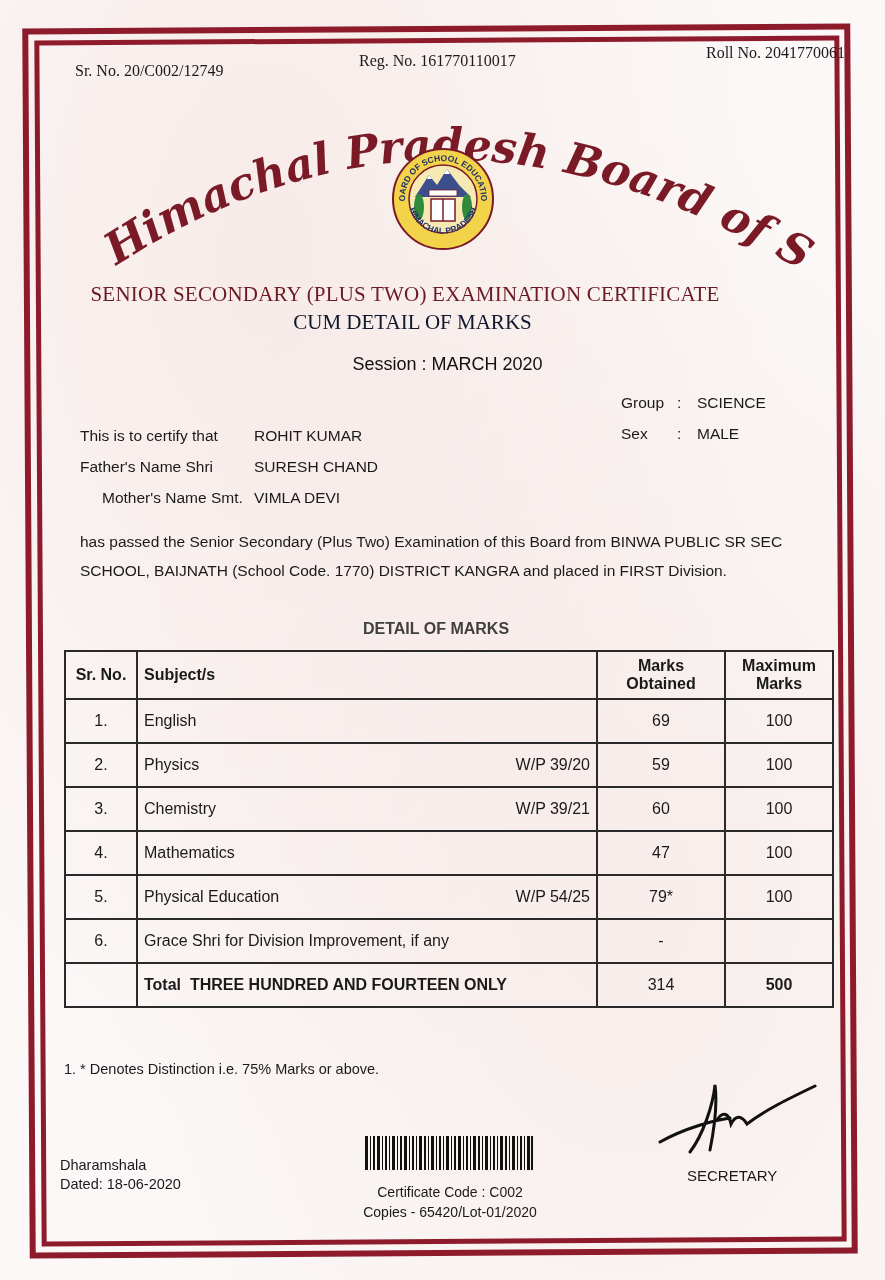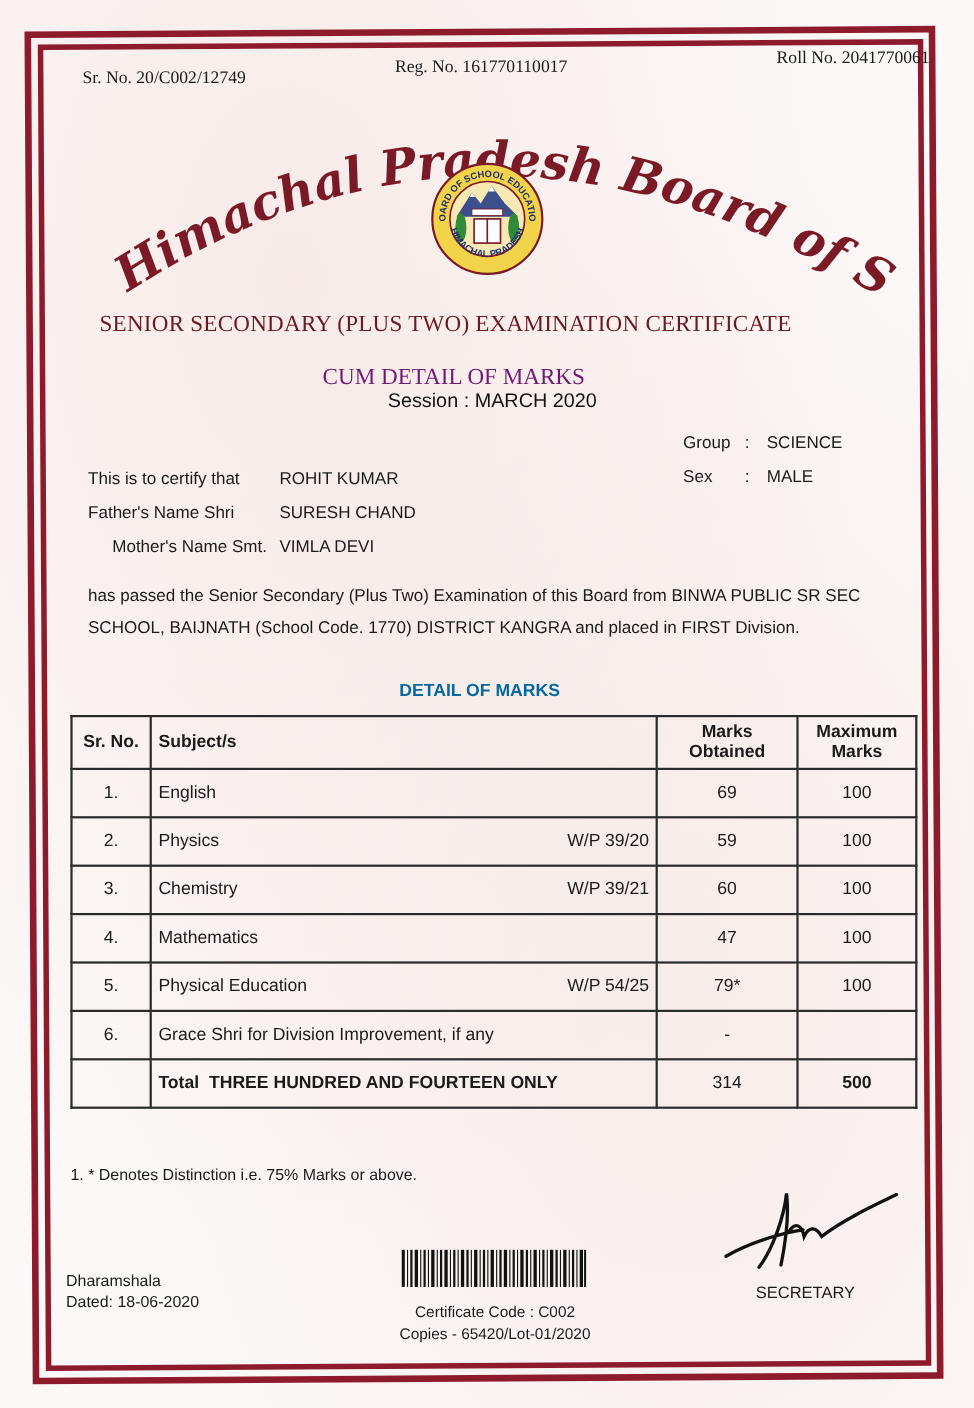--- a/index.html
+++ b/index.html
@@ -36,33 +36,33 @@
     fill: #7a1a27; font-style: italic;
   }
   .emblem {
     position: absolute; left: 391px; top: 147px; width: 104px; height: 104px;
   }
   .title1 {
     position: absolute; left: 0; width: 810px; top: 282px; text-align: center;
     font-family: "Liberation Serif", serif; font-size: 21px; color: #6b1a24; letter-spacing: 0.2px;
   }
   .title2 {
-    position: absolute; left: 0; width: 825px; top: 330px; text-align: center;
-    font-family: "Liberation Serif", serif; font-size: 21px; color: #701a75;
+    position: absolute; left: 0; width: 825px; top: 310px; text-align: center;
+    font-family: "Liberation Serif", serif; font-size: 21px; color: #0f172a;
   }
   .session {
     position: absolute; left: 0; width: 895px; top: 354px; text-align: center;
     font-size: 18px; color: #111;
   }
   .info { font-size: 15.5px; color: #1a1a1a; }
   .para {
     position: absolute; left: 80px; top: 527px; width: 770px; font-size: 15.5px; line-height: 29px;
   }
   .dom-title {
-    position: absolute; left: 363px; top: 620px; font-size: 16px; font-weight: bold; color: #0369a1;
+    position: absolute; left: 363px; top: 620px; font-size: 16px; font-weight: bold; color: #404040;
   }
   table.marks {
     position: absolute; left: 64px; top: 650px; width: 770px;
     border-collapse: collapse; font-size: 16px; border-radius: 29px;
   }
   table.marks td, table.marks th {
     border: 2px solid #2a2a2a; padding: 0 6px; height: 44px; box-sizing: border-box;
   }
   table.marks th { font-weight: bold; height: 48px; }
   .c-sr { width: 72px; text-align: center; }

